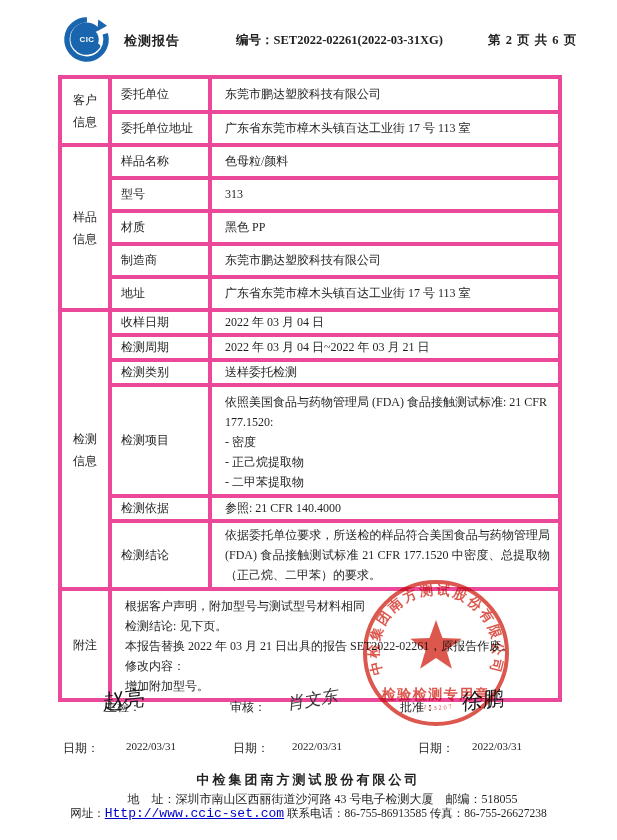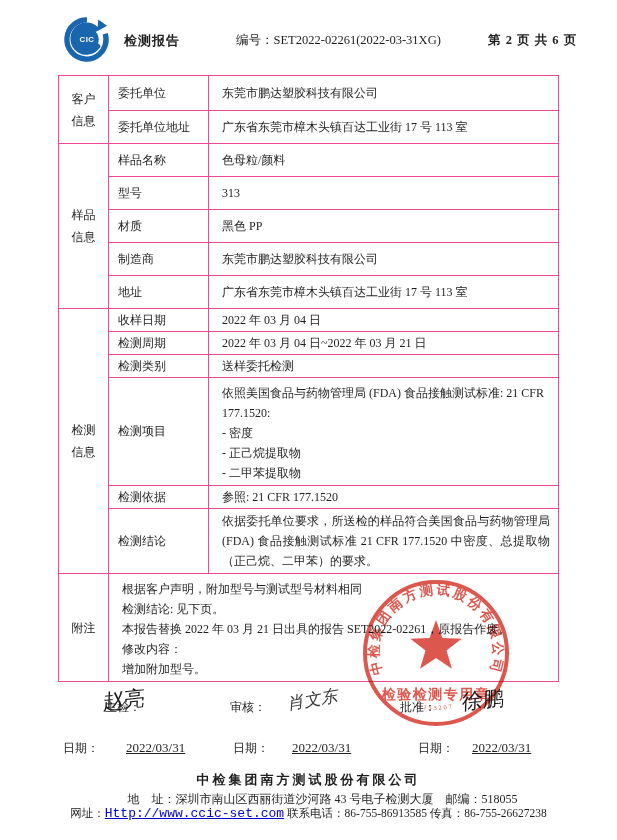--- a/index.html
+++ b/index.html
@@ -6,28 +6,28 @@
   html,body { background:#e8e8e8; }
   .page {
     position:relative; width:617px; height:840px; margin:0 auto;
     background:#ffffff; overflow:hidden;
     font-family:"Liberation Serif","DejaVu Serif",serif;
     color:#1f1f1f; font-size:12px;
   }
   
   .hdr-logo { position:absolute; left:63px; top:16px; width:47px; height:47px; }
   .hdr-title { position:absolute; left:124px; top:32px; font-size:13px; font-weight:bold; letter-spacing:1px; }
-  .hdr-no { position:absolute; left:236px; top:32px; font-size:12.5px; font-weight:normal; }
+  .hdr-no { position:absolute; left:236px; top:32px; font-size:12.5px; font-weight:bold; }
   .hdr-page { position:absolute; left:488px; top:32px; font-size:12.5px; font-weight:bold; letter-spacing:1px; }
   
   .report-table {
     position:absolute; left:58px; top:75px; width:500px;
     border-collapse:collapse; table-layout:fixed; font-size:12px;
   }
-  .report-table td { border:1px solid #ec4899; padding:2px 8px; vertical-align:middle; }
+  .report-table td { border:4px solid #ec4899; padding:2px 8px; vertical-align:middle; }
   .sec {
     text-align:center; line-height:22px; padding:2px 10px !important;
     word-break:break-all;
   }
   .fld { padding-left:9px !important;margin-left:22px; }
   .val { padding-left:13px !important; }
   .top { vertical-align:top !important; padding-top:5px !important; }
   .ml { line-height:20px; }
   .just { text-align:justify; }
   tr.r35{height:35px} tr.r33{height:33px} tr.r23{height:23px}
@@ -38,21 +38,21 @@
     mix-blend-mode:multiply; opacity:.9; z-index:10; pointer-events:none;
   }
   
   .sig-label { position:absolute; font-size:12px; }
   .sig-name {
     position:absolute; font-size:21px; color:#181818;
     transform:rotate(-6deg) skewX(-8deg); white-space:nowrap;
   }
   .sig-name.small { font-size:17px; color:#3a3a3a; transform:rotate(-10deg) skewX(-14deg); }
   .date-label { position:absolute; font-size:12px; }
-  .date-val { position:absolute; font-size:13px;text-decoration:underline; }
+  .date-val { position:absolute; font-size:11px; }
   
   .ftr { position:absolute; left:0; width:617px; text-align:center; }
   .ftr-company { top:771px; font-size:13px; font-weight:bold; letter-spacing:3px; }
   .ftr-addr { top:791px; font-size:12px;margin-left:14px; }
   .ftr-web { top:806px; font-size:11.5px; }
   .ftr-link { color:#0000cc; text-decoration:underline; font-family:"Liberation Mono","DejaVu Sans Mono",monospace; font-size:13px; }
 </style>
 </head>
 <body>
 
@@ -126,21 +126,21 @@
       <td class="fld">检测项目</td>
       <td class="val top ml">
         <div>依照美国食品与药物管理局 (FDA) 食品接触测试标准: 21 CFR 177.1520:</div>
         <div>- 密度</div>
         <div>- 正己烷提取物</div>
         <div>- 二甲苯提取物</div>
       </td>
     </tr>
     <tr class="r23">
       <td class="fld">检测依据</td>
-      <td class="val">参照: 21 CFR 177.1520</td>
+      <td class="val">参照: 21 CFR 140.4000</td>
     </tr>
     <tr class="r45">
       <td class="fld">检测结论</td>
       <td class="val ml just">依据委托单位要求，所送检的样品符合美国食品与药物管理局 (FDA) 食品接触测试标准 21 CFR 177.1520 中密度、总提取物（正己烷、二甲苯）的要求。</td>
     </tr>
 
     <tr class="r100">
       <td class="sec">附注</td>
       <td class="val top ml" colspan="2" style="padding-left:10px">
         <div>根据客户声明，附加型号与测试型号材料相同</div>

